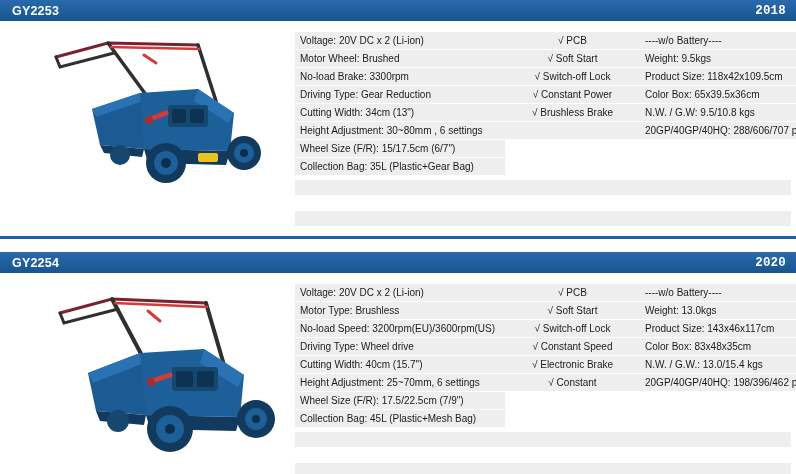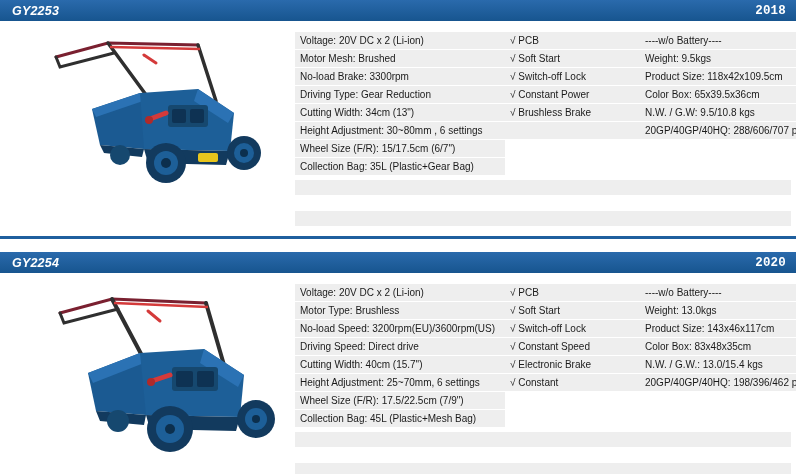--- a/index.html
+++ b/index.html
@@ -35,21 +35,20 @@
     display: flex;
     align-items: center;
     justify-content: space-between;
     padding: 0 10px 0 12px;
     box-sizing: border-box;
   }
   .title-bar .model {
     font-size: 12.5px;
     font-weight: bold;
     letter-spacing: 0.2px;
-    font-style: italic;
   }
   .title-bar .year {
     font-size: 12.5px;
     font-weight: bold;
     letter-spacing: 0.2px;
     font-family: Liberation Mono, monospace;
   }
 
   .body-row {
     position: relative;
@@ -79,21 +78,21 @@
     line-height: 13px;
     vertical-align: middle;
     background: #eeeeee;
     border: 1px solid #ffffff;
     border-left: none;
     border-right: none;
     white-space: nowrap;
     overflow: hidden;
   }
   table.specs td.c1 { width: 200px; }
-  table.specs td.c2 { width: 125px; }
+  table.specs td.c2 { width: 125px; text-align: center; }
   table.specs td.c3 { width: 171px; }
   table.specs td.empty { background: #ffffff; }
 
   
   .spacer-bar {
     width: 496px;
     height: 15px;
     background: #eeeeee;
     margin-top: 4px;
   }
@@ -170,21 +169,21 @@
 
       <div class="spec-col">
         <table class="specs">
           <tbody>
               <tr>
             <td class="c1">Voltage: 20V DC x 2 (Li-ion)</td>
             <td class="c2">√ PCB</td>
             <td class="c3">----w/o Battery----</td>
           </tr>
           <tr>
-            <td class="c1">Motor Mesh: Brushed</td>
+            <td class="c1">Motor Wheel: Brushed</td>
             <td class="c2">√ Soft Start</td>
             <td class="c3">Weight: 9.5kgs</td>
           </tr>
           <tr>
             <td class="c1">No-load Brake: 3300rpm</td>
             <td class="c2">√ Switch-off Lock</td>
             <td class="c3">Product Size: 118x42x109.5cm</td>
           </tr>
           <tr>
             <td class="c1">Driving Type: Gear Reduction</td>
@@ -282,21 +281,21 @@
             <td class="c1">Motor Type: Brushless</td>
             <td class="c2">√ Soft Start</td>
             <td class="c3">Weight: 13.0kgs</td>
           </tr>
           <tr>
             <td class="c1">No-load Speed: 3200rpm(EU)/3600rpm(US)</td>
             <td class="c2">√ Switch-off Lock</td>
             <td class="c3">Product Size: 143x46x117cm</td>
           </tr>
           <tr>
-            <td class="c1">Driving Speed: Direct drive</td>
+            <td class="c1">Driving Type: Wheel drive</td>
             <td class="c2">√ Constant Speed</td>
             <td class="c3">Color Box: 83x48x35cm</td>
           </tr>
           <tr>
             <td class="c1">Cutting Width: 40cm (15.7")</td>
             <td class="c2">√ Electronic Brake</td>
             <td class="c3">N.W. / G.W.: 13.0/15.4 kgs</td>
           </tr>
           <tr>
             <td class="c1">Height Adjustment: 25~70mm, 6 settings</td>

